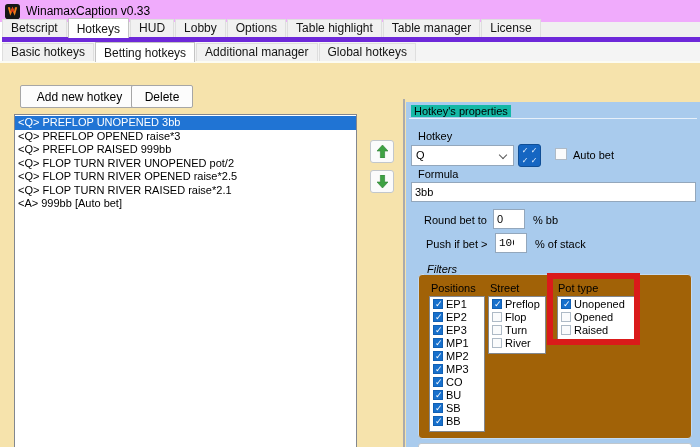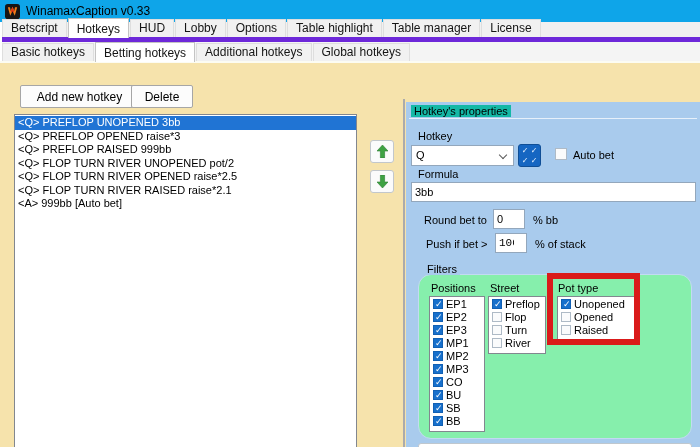--- a/index.html
+++ b/index.html
@@ -2,21 +2,21 @@
 <html><head>
 <meta charset="utf-8">
 <style>
   html,body{margin:0;padding:0;}
   body{
     width:700px;height:447px;position:relative;overflow:hidden;
     font-family:"Liberation Sans",sans-serif;background:#fff;
     -webkit-font-smoothing:antialiased;
   }
   
-  .titlebar{position:absolute;left:0;top:0;width:700px;height:22px;background:#0ea5e9;
+  .titlebar{position:absolute;left:0;top:0;width:700px;height:22px;background:#f0abfc;
     display:flex;align-items:center;}
   .app-icon{width:15px;height:15px;margin-left:5px;flex:0 0 auto;}
   .title-text{margin-left:6px;font-size:12px;color:#000;}
   
   .tabrow{position:absolute;left:2px;width:698px;display:flex;align-items:flex-end;box-sizing:border-box;}
   #tabrow1{top:22px;height:20px;background:#F0F0F0;border-bottom:5px solid #6d28d9;}
   #tabrow2{top:42px;height:19px;background:#F4F4F4;}
   .tab{font-size:12px;color:#141414;white-space:nowrap;padding:1px 8px 2px 8px;
     background:#F1F1F1;border:1px solid #DEDEDE;border-bottom:none;margin-right:1px;}
   .tab.sel{background:#FFFFFF;border:1px solid #C4C4C4;border-bottom:none;
@@ -62,24 +62,24 @@
   .kb-btn i{width:9px;height:9px;font-style:normal;color:#E8F2FF;font-size:8px;line-height:9px;text-align:center;}
   .kb-btn i::before{content:"\2713";}
   
   .cbx{display:inline-block;width:10px;height:10px;box-sizing:border-box;
     background:#FAFBFC;border:1px solid #AEBAC6;position:relative;}
   .cbx.on{background:#1770CC;border-color:#1160B4;}
   .cbx.on::before{content:"\2713";position:absolute;left:1px;top:-1px;color:#fff;font-size:9px;line-height:11px;}
   #autobet-cb{position:absolute;left:149px;top:46px;width:12px;height:12px;}
   #autobet-label{left:167px;top:47px;}
   
-  .filters{position:absolute;left:12px;top:172px;width:274px;height:165px;background:#86efac;
-    border:1px solid #C3DAF2;border-radius:13px;box-sizing:border-box;}
+  .filters{position:absolute;left:12px;top:172px;width:274px;height:165px;background:#a16207;
+    border:1px solid #C3DAF2;border-radius:4px;box-sizing:border-box;}
   .filters-title{position:absolute;left:18px;top:161px;font-size:11px;background:#A9CBED;
-    padding:0 3px;z-index:2;}
+    padding:0 3px;z-index:2;font-style:italic;}
   .fheader{position:absolute;font-size:11px;color:#000;white-space:nowrap;}
   .flist{position:absolute;background:#fff;border:1px solid #82878F;box-sizing:border-box;
     padding-top:0;overflow:hidden;}
   .fopt{height:13px;display:flex;align-items:center;padding-left:3px;}
   .fopt .cbx{flex:0 0 auto;margin-right:3px;}
   .fopt .flabel{font-size:11px;line-height:12px;white-space:nowrap;}
   
   .red-rect{position:absolute;left:141px;top:171px;width:93px;height:72px;
     border:6px solid #DA1A1A;box-sizing:border-box;z-index:5;}
   
@@ -104,21 +104,21 @@
     <div class="tab">HUD</div>
     <div class="tab">Lobby</div>
     <div class="tab">Options</div>
     <div class="tab">Table highlight</div>
     <div class="tab">Table manager</div>
     <div class="tab">License</div>
   </div>
 <div class="tabrow" id="tabrow2">
     <div class="tab">Basic hotkeys</div>
     <div class="tab sel">Betting hotkeys</div>
-    <div class="tab">Additional hotkeys</div>
+    <div class="tab">Additional manager</div>
     <div class="tab">Global hotkeys</div>
   </div>
 
 <div class="page">
 
   <button class="btn" id="btn-add">Add new hotkey</button>
   <button class="btn" id="btn-delete">Delete</button>
 
   <div class="hk-list" id="hotkey-list">
       <div class="hk-row sel">&lt;Q&gt; PREFLOP UNOPENED 3bb</div>

